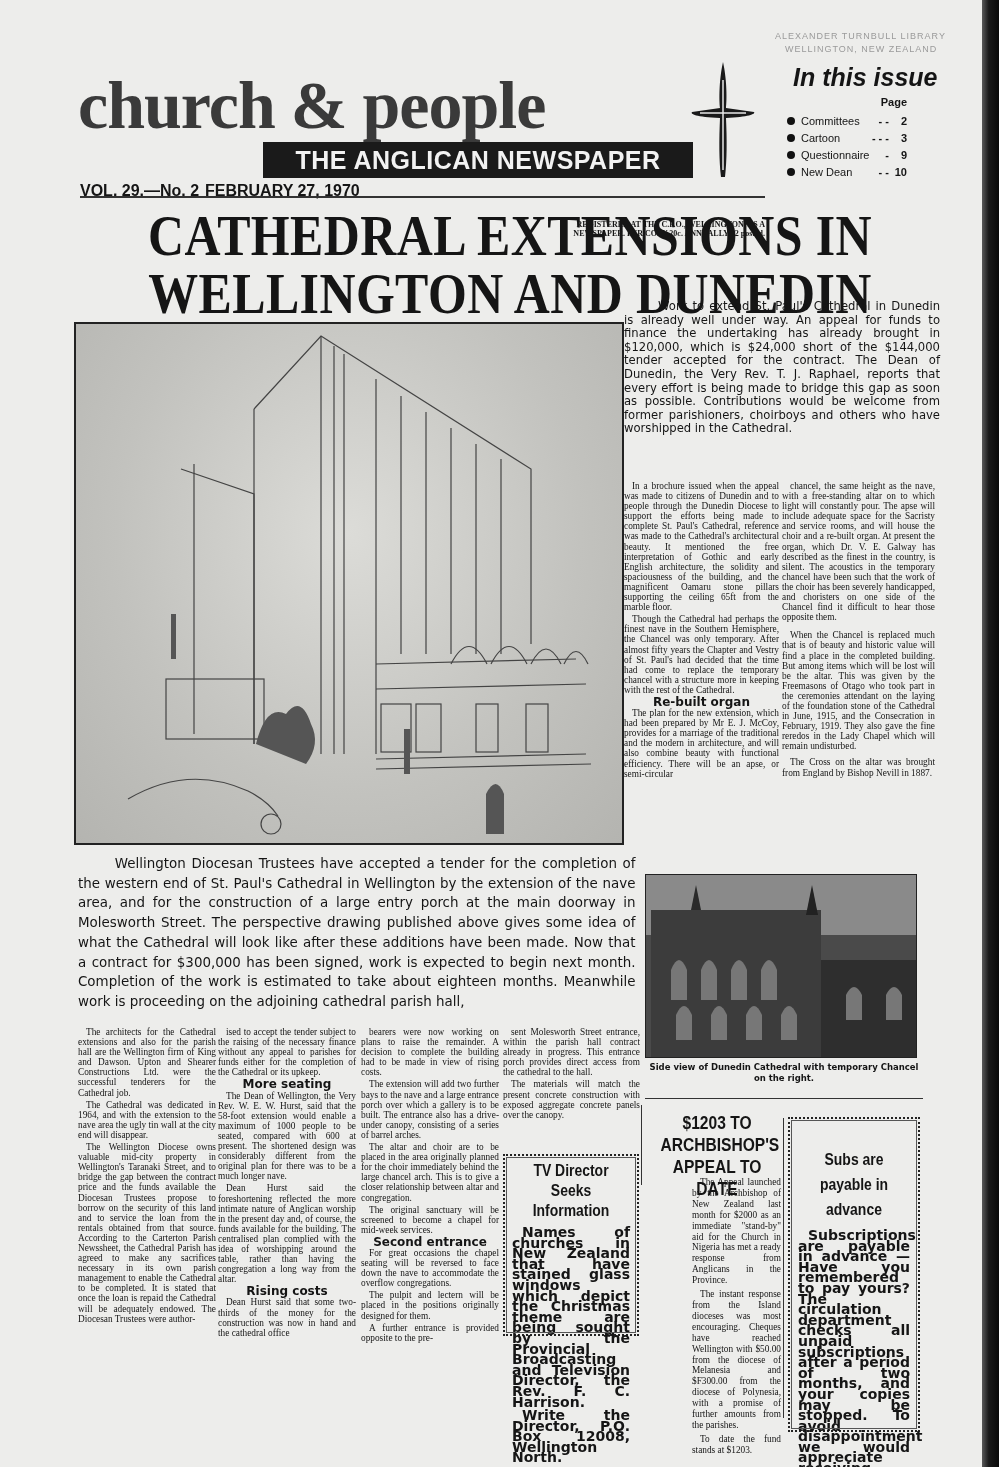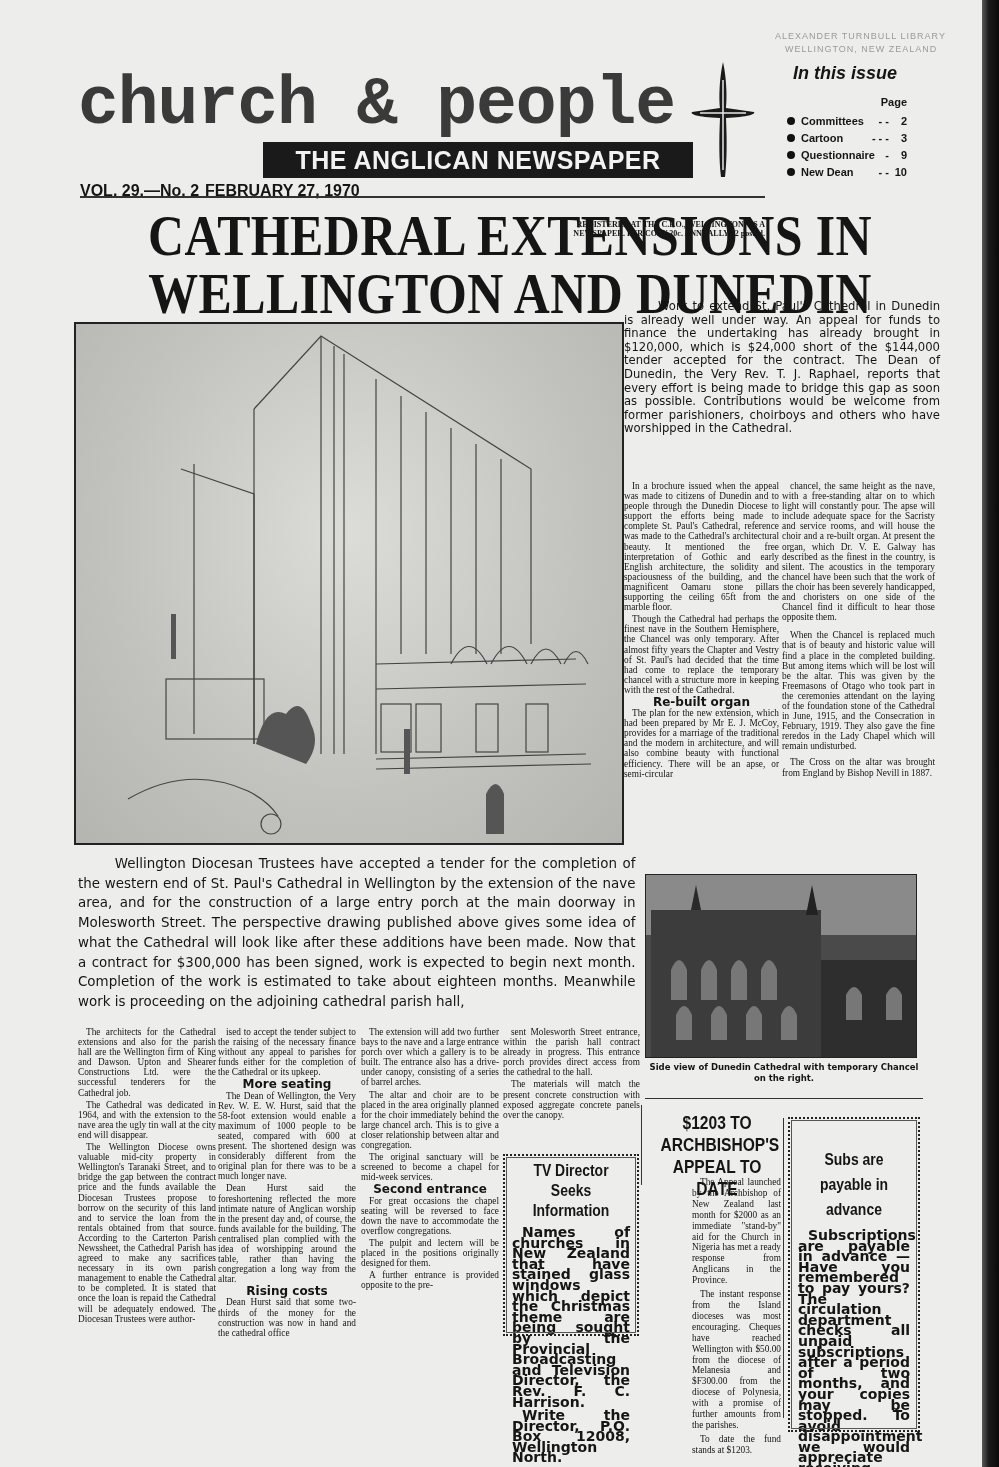--- a/index.html
+++ b/index.html
@@ -13,48 +13,48 @@
   .page {
     position: absolute; left: 0; top: 0; width: 982px; height: 1467px;
     background: #ededeb;
   }
   .edge {
     position: absolute; right: 0; top: 0; width: 17px; height: 1467px;
     background: linear-gradient(to right, #5a5a5a, #1a1a1a 40%, #0a0a0a);
   }
   .abs { position: absolute; }
   .masthead-title {
-    left: 78px; top: 70px; font-family: Liberation Mono, monospace; font-weight: bold;
+    left: 78px; top: 70px; font-family: Liberation Serif, serif; font-weight: bold;
     font-size: 68px; letter-spacing: -1px; color: #3a3a3a; line-height: 70px;
   }
   .masthead-bar {
     left: 263px; top: 142px; width: 430px; height: 36px; background: #1a1a1a;
     color: #f2f2f2; font-family: "Liberation Sans", sans-serif; font-weight: bold;
     font-size: 25px; text-align: center; line-height: 36px; letter-spacing: 0.5px;
   }
   .cross { left: 688px; top: 60px; width: 70px; height: 120px; }
   .issue-meta { font-family: "Liberation Sans", sans-serif; font-size: 16px; font-weight: bold; }
   .registered {
     left: 505px; top: 180px; width: 260px; font-size: 8px; line-height: 9px;
     font-family: "Liberation Serif", serif; font-weight: bold; text-align: right; margin-top: 40px;
   }
   .top-rule { left: 80px; top: 196px; width: 685px; height: 2px; background: #333; }
   .library-stamp {
     left: 775px; top: 30px; width: 200px; font-size: 9px; color: #9a9a9a; letter-spacing: 1px;
     font-family: "Liberation Sans", sans-serif; text-align: left; line-height: 13px;
   }
   .inthis {
     left: 793px; top: 63px; font-family: "Liberation Sans", sans-serif; font-weight: bold;
-    font-style: italic; font-size: 18px;
+    font-style: italic; font-size: 25px;
   }
   .index { left: 787px; top: 96px; width: 120px; font-family: "Liberation Sans", sans-serif; font-size: 11px; font-weight: bold; }
   .index .page-hd { text-align: right; margin-bottom: 4px; }
   .index .row { display: flex; align-items: center; height: 17px; }
   .index .dot { width: 8px; height: 8px; border-radius: 50%; background: #111; margin-right: 6px; flex: none; }
-  .index .lab { flex: 1; font-weight: bold; }
+  .index .lab { flex: 1; font-weight: normal; }
   .index .pg { width: 18px; text-align: right; }
   .headline {
     left: 80px; top: 207px; width: 860px; text-align: center;
     font-family: "Liberation Serif", serif; font-weight: bold; font-size: 58px; line-height: 58px;
     transform: scaleX(0.86); transform-origin: center top; letter-spacing: 0.5px;
   }
   .drawing {
     left: 74px; top: 322px; width: 550px; height: 523px; border: 2px solid #222;
     background: radial-gradient(ellipse at 50% 40%, #dcdcd8 0%, #c2c2be 60%, #b4b4b0 100%);
     overflow: hidden;
@@ -258,20 +258,21 @@
   </div>
   <div class="col" style="left:218px; top:1027px; width:138px;">
     <p>ised to accept the tender subject to the raising of the necessary finance without any appeal to parishes for funds either for the completion of the Cathedral or its upkeep.</p>
     <h4>More seating</h4>
     <p>The Dean of Wellington, the Very Rev. W. E. W. Hurst, said that the 58-foot extension would enable a maximum of 1000 people to be seated, compared with 600 at present. The shortened design was considerably different from the original plan for there was to be a much longer nave.</p>
     <p>Dean Hurst said the foreshortening reflected the more intimate nature of Anglican worship in the present day and, of course, the funds available for the building. The centralised plan complied with the idea of worshipping around the table, rather than having the congregation a long way from the altar.</p>
     <h4>Rising costs</h4>
     <p>Dean Hurst said that some two-thirds of the money for the construction was now in hand and the cathedral office</p>
   </div>
   <div class="col" style="left:361px; top:1027px; width:138px;">
+    <p>bearers were now working on plans to raise the remainder. A decision to complete the building had to be made in view of rising costs.</p>
     <p>The extension will add two further bays to the nave and a large entrance porch over which a gallery is to be built. The entrance also has a drive-under canopy, consisting of a series of barrel arches.</p>
     <p>The altar and choir are to be placed in the area originally planned for the choir immediately behind the large chancel arch. This is to give a closer relationship between altar and congregation.</p>
     <p>The original sanctuary will be screened to become a chapel for mid-week services.</p>
     <h4>Second entrance</h4>
     <p>For great occasions the chapel seating will be reversed to face down the nave to accommodate the overflow congregations.</p>
     <p>The pulpit and lectern will be placed in the positions originally designed for them.</p>
     <p>A further entrance is provided opposite to the pre-</p>
   </div>
   <div class="col" style="left:503px; top:1027px; width:137px;">
     <p>sent Molesworth Street entrance, within the parish hall contract already in progress. This entrance porch provides direct access from the cathedral to the hall.</p>

